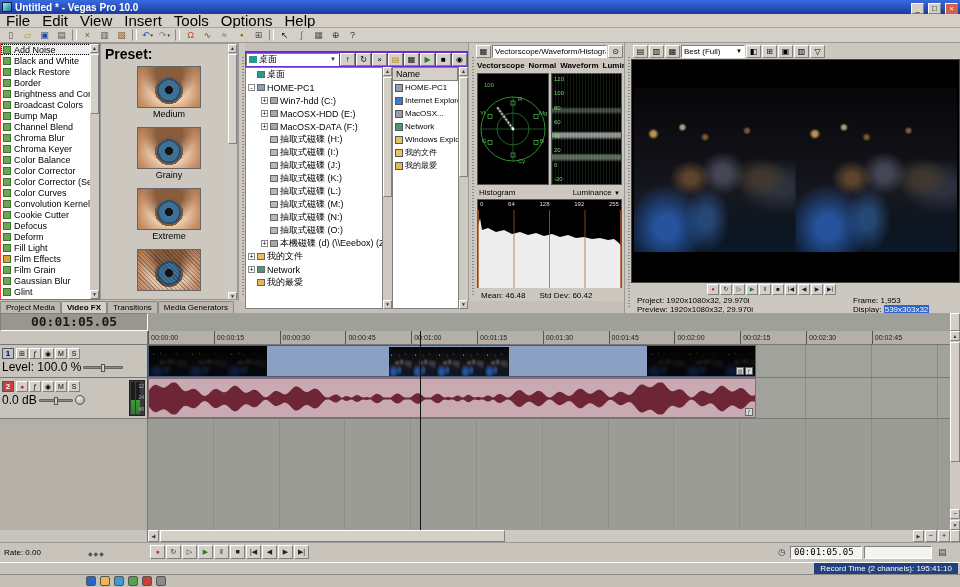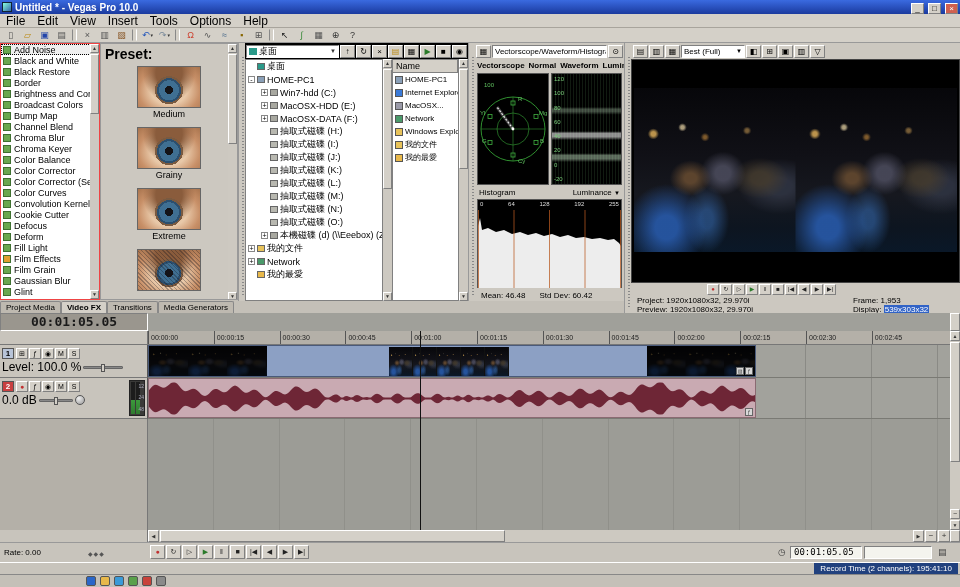--- a/index.html
+++ b/index.html
@@ -8,21 +8,21 @@
 .abs{position:absolute;}
 .out{border:1px solid;border-color:#fff #808080 #808080 #fff;}
 
 .titlebar{position:absolute;left:0;top:0;width:960px;height:14px;background:linear-gradient(180deg,#3a6ae0,#1a3a9e);display:flex;align-items:center;padding:0 2px;}
 .appicon{width:10px;height:10px;background:linear-gradient(135deg,#8fd,#36a);border:1px solid #123;margin-right:3px;}
 .title{color:#fff;font-size:10px;font-weight:bold;flex:1;white-space:nowrap;}
 .wb{width:13px;height:11px;background:#d4d0c8;border:1px solid;border-color:#fff #808080 #808080 #fff;font-size:8px;line-height:9px;text-align:center;margin-left:1px;display:inline-block;}
 .wb.close{background:#d0604f;color:#fff;}
 
 .menubar{position:absolute;left:0;top:14px;width:960px;height:14px;background:#d4d0c8;display:flex;align-items:center;border-bottom:1px solid #a8a49c;}
-.menuitem{padding:0 6px;font-size:12px;}
+.menuitem{padding:0 6px;font-size:15px;}
 .toolbar{position:absolute;left:0;top:28px;width:960px;height:15px;background:#d4d0c8;display:flex;align-items:center;padding-left:2px;border-bottom:1px solid #999;}
 .tbtn{width:17px;height:14px;display:inline-flex;align-items:center;justify-content:center;border:1px solid transparent;}
 .tbtn .tg{font-size:9px;line-height:9px;color:#444;}
 .tbtn.sep{width:5px;border-left:1px solid #888;border-right:1px solid #fff;height:12px;margin:0 2px;}
 .tbtn.dd::after{content:"▾";font-size:5px;color:#333;margin-left:1px;}
 
 .upper{position:absolute;left:0;top:43px;width:960px;height:270px;background:#c4c0b8;}
 .dockhandle{position:absolute;top:0;width:7px;background:#ccc8c0;border-left:1px solid #999;}
 .dockhandle::before{content:"";position:absolute;left:3px;top:14px;bottom:4px;width:2px;background:repeating-linear-gradient(180deg,#888 0 1px,transparent 1px 3px);}
 .fxlist{position:absolute;left:0;top:0;width:100px;height:257px;background:#fff;border:1px solid #ef4444;overflow:hidden;}
@@ -35,21 +35,21 @@
 .pitem{width:66px;margin:2px auto 8px auto;text-align:center;}
 .eye{position:relative;width:64px;height:42px;border:1px solid #666;margin:0 auto;overflow:hidden;
 background:
  radial-gradient(circle at 50% 58%, #141418 0 4px, #3f6f92 4px 10px, #2c4f6e 10px 12px, #7a5a40 12px 14px, transparent 14px),
  radial-gradient(ellipse at 50% 15%, #8a5c3c 0 30%, transparent 60%),
  radial-gradient(ellipse at 50% 60%, #e8c8a8 0 40%, #c89068 70%, #a8744e 100%);}
 .eye::after{content:"";position:absolute;inset:0;background:repeating-linear-gradient(45deg,rgba(20,20,30,var(--g,0)) 0 1px,transparent 1px 3px);}
 .eye.g2{--g:.3;}
 .pname{font-size:9px;margin-top:1px;}
 
-.explorer{position:absolute;left:245px;top:0;width:223px;height:258px;background:#000000;}
+.explorer{position:absolute;left:245px;top:8px;width:223px;height:258px;background:#6d28d9;}
 .xtb{position:absolute;left:0;top:0;width:223px;height:16px;display:flex;align-items:center;gap:1px;padding:1px;}
 .addr{width:104px;height:13px;background:#fff;border:1px solid;border-color:#808080 #fff #fff #808080;display:flex;align-items:center;font-size:9px;padding:0 2px;gap:2px;}
 .addr .ai{width:8px;height:7px;background:#2a9a8a;flex:none;}
 .addr .av{flex:1;white-space:nowrap;overflow:hidden;}
 .addr .ad{font-size:6px;color:#333;}
 .xbtn{width:15px;height:13px;background:#d4d0c8;border:1px solid;border-color:#fff #808080 #808080 #fff;font-size:8px;line-height:11px;text-align:center;}
 .tree{position:absolute;left:0;top:16px;width:138px;height:242px;background:#fff;border:1px solid #808080;overflow:hidden;}
 .trow{display:flex;align-items:center;height:13px;white-space:nowrap;}
 .exp{width:7px;height:7px;border:1px solid #888;background:#fff;font-size:7px;line-height:5px;text-align:center;margin-right:2px;flex:none;}
 .exp:empty{visibility:hidden;}

